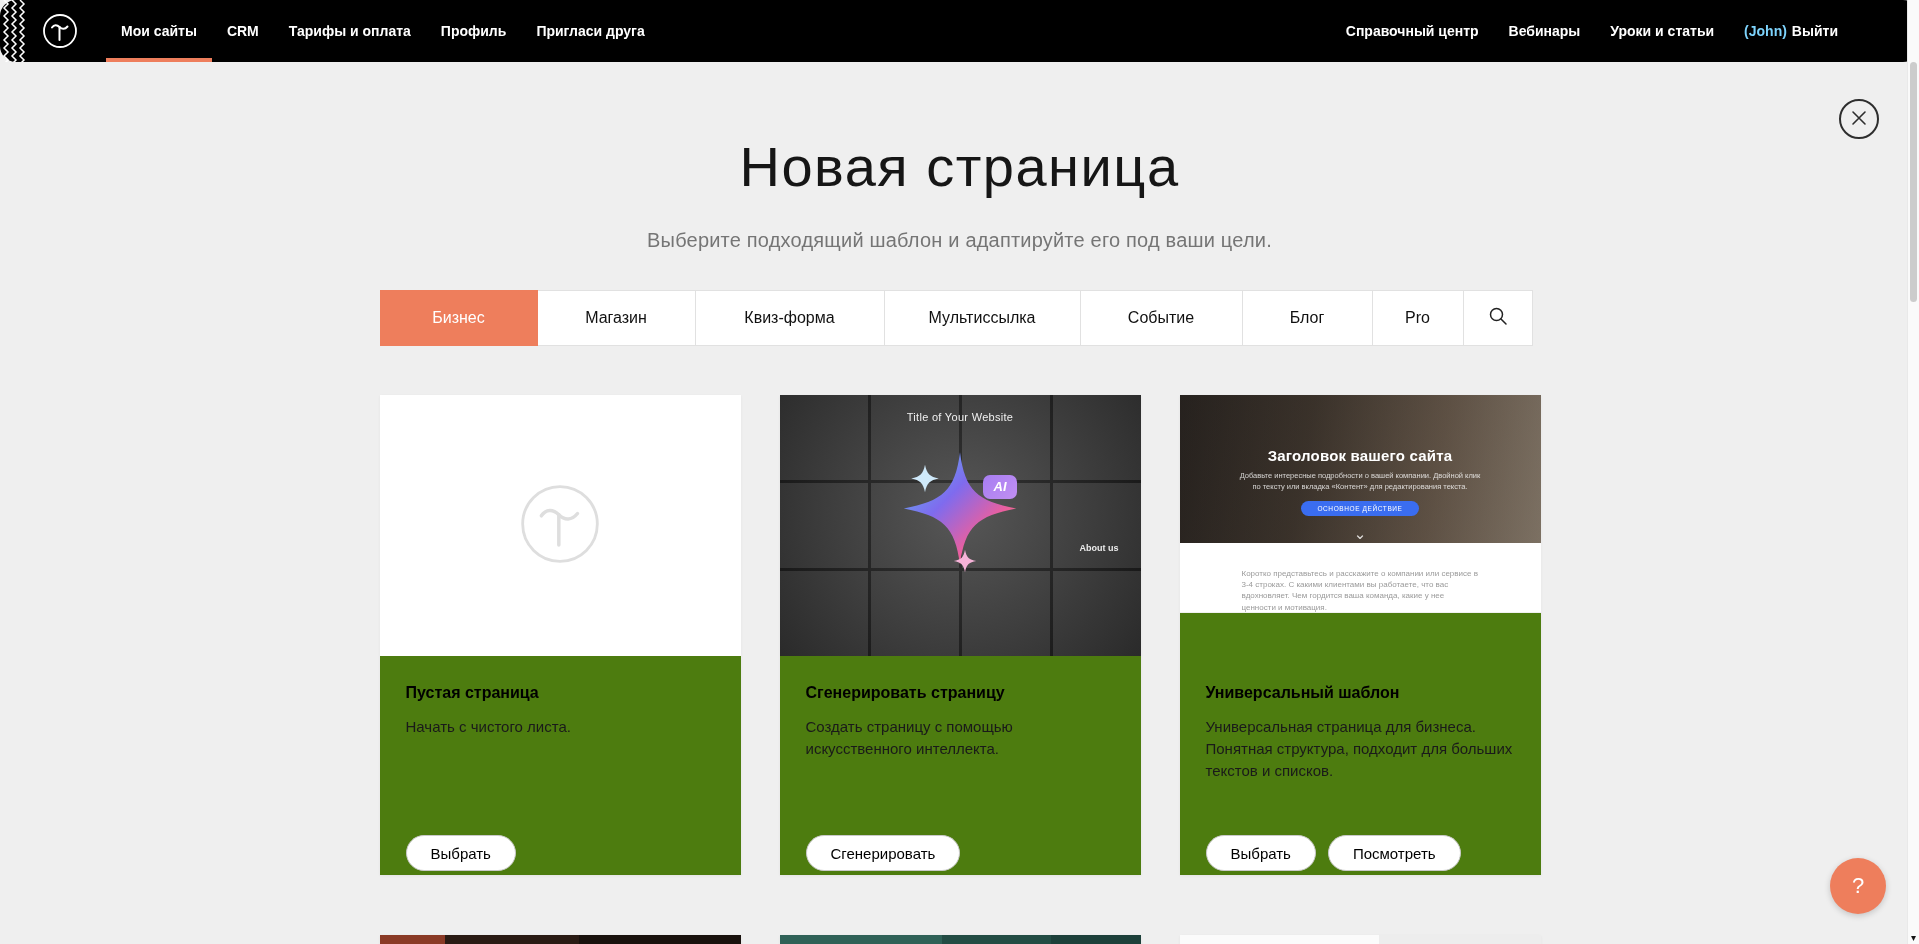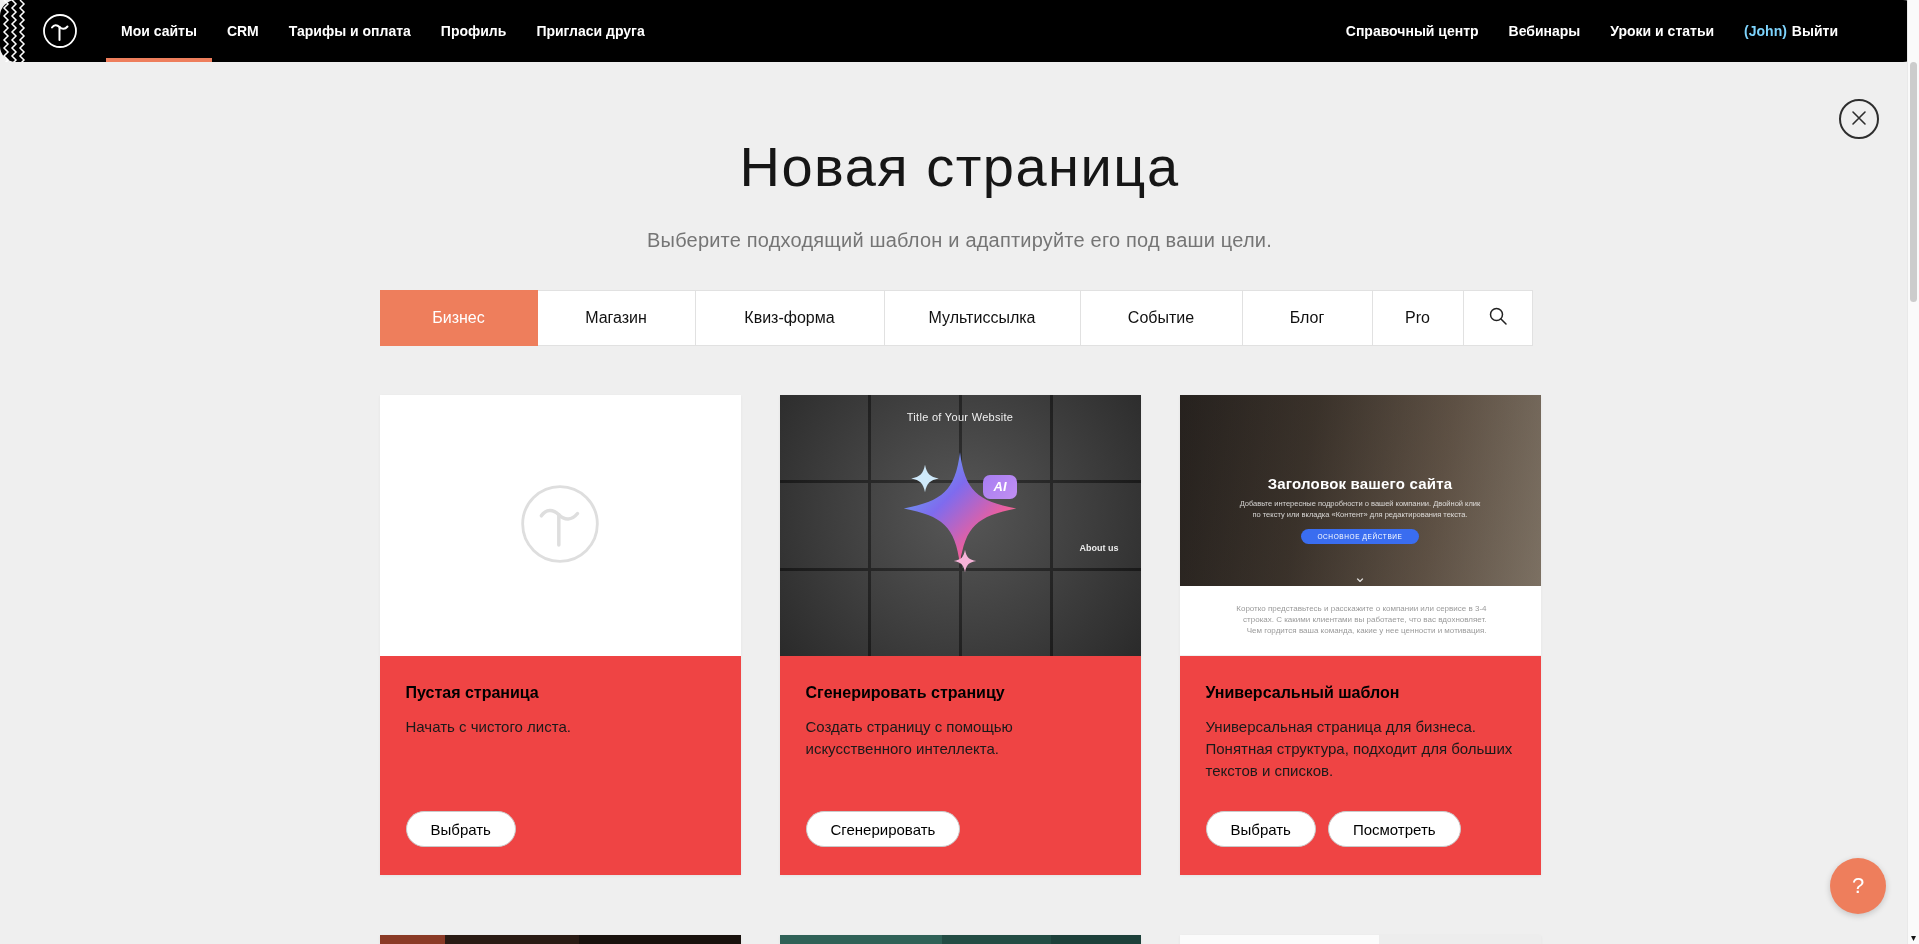--- a/index.html
+++ b/index.html
@@ -64,29 +64,29 @@
   .tab.active{
     background:var(--accent,#ee7e5c);border-color:var(--accent,#ee7e5c);
     color:#fff;z-index:2;
   }
   
   .cards{
     width:1160px;margin:49px auto 0;display:grid;
     grid-template-columns:repeat(3,361px);column-gap:39px;row-gap:60px;
   }
   .card{
-    background:#ef4444;height:480px;position:relative;
+    background:#4d7c0f;height:480px;position:relative;
     box-shadow:0 1px 3px rgba(0,0,0,.05);
   }
   .card-img{height:261px;position:relative;overflow:hidden;}
   .card-img.blank{display:flex;align-items:center;justify-content:center;background:#fff;}
   .card-body{padding:28px 26px 0;}
   .card-body h3{margin:0 0 14px;font-size:16px;font-weight:700;color:#000;}
   .card-body p{margin:0;font-size:15px;line-height:1.45;color:#1a1a1a;}
-  .btn-row{position:absolute;left:26px;bottom:28px;display:flex;gap:12px;}
+  .btn-row{position:absolute;left:26px;bottom:4px;display:flex;gap:12px;}
   .pill{
     height:36px;padding:0 24px;border-radius:20px;border:1px solid #c9c9c9;
     background:#fff;font-size:15px;color:#000;cursor:pointer;white-space:nowrap;
     font-family:"Liberation Sans",sans-serif;
   }
   
   .collage{
     position:absolute;inset:0;display:grid;gap:3px;background:#1f1f1f;
     grid-template-columns:repeat(4,1fr);grid-template-rows:repeat(3,1fr);
   }
@@ -111,42 +111,42 @@
   }
   .ai-badge{
     position:absolute;left:calc(50% + 23px);top:calc(50% - 51px);
     width:34px;height:24px;border-radius:7px;
     background:linear-gradient(135deg,#a77ef2,#c18ff2);
     color:#fff;font-size:13px;font-weight:700;
     display:flex;align-items:center;justify-content:center;font-style:italic;
   }
   
   .tpl-head{
-    height:191px;position:relative;text-align:center;color:#fff;
-    padding-top:80px;
+    height:148px;position:relative;text-align:center;color:#fff;
+    padding-top:52px;
     background:
       linear-gradient(rgba(20,16,12,.30),rgba(20,16,12,.30)),
       linear-gradient(100deg,#2e2926 0%,#4a4037 35%,#7d6c5c 70%,#a99a88 100%);
   }
   .tpl-head h4{margin:0;font-size:15px;font-weight:700;letter-spacing:.2px;}
   .tpl-sub{
     width:250px;margin:7px auto 0;font-size:7.5px;line-height:1.4;
     color:rgba(255,255,255,.78);
   }
   .tpl-btn{
     display:inline-block;margin-top:9px;padding:4px 16px;border-radius:10px;
     background:#3a6df0;color:#fff;font-size:6.5px;letter-spacing:.6px;
     text-transform:uppercase;border:none;cursor:pointer;
   }
   .tpl-chevron{
     position:absolute;bottom:2px;left:0;width:100%;text-align:center;
     color:rgba(255,255,255,.85);font-size:15px;line-height:1;
   }
   .tpl-body{height:70px;background:#fff;padding:13px 50px;border-bottom:1px solid #f0f0f0;}
-  .tpl-body p{margin:4px;font-size:8px;line-height:1.4;color:#9a9a9a;text-align:right;}
+  .tpl-body p{margin:12px;font-size:8px;line-height:1.4;color:#9a9a9a;text-align:left;}
   
   .partial-img{height:480px;}
   .p1{background:linear-gradient(90deg,#8a3a26 0%,#8a3a26 18%,#2a1b14 18%,#2a1b14 55%,#19110d 55%,#19110d 100%);}
   .p2{background:linear-gradient(90deg,#2f6157 0%,#2f6157 45%,#234c44 45%,#234c44 75%,#1d403a 75%,#1d403a 100%);}
   .p3{background:linear-gradient(90deg,#fbfbfb 0%,#fbfbfb 55%,#ededed 55%,#ededed 100%);}
   
   .help-btn{
     position:fixed;right:33px;bottom:30px;width:56px;height:56px;border-radius:50%;
     background:var(--accent,#ee7e5c);border:none;color:#fff;font-size:22px;
     font-family:"Liberation Sans",sans-serif;

